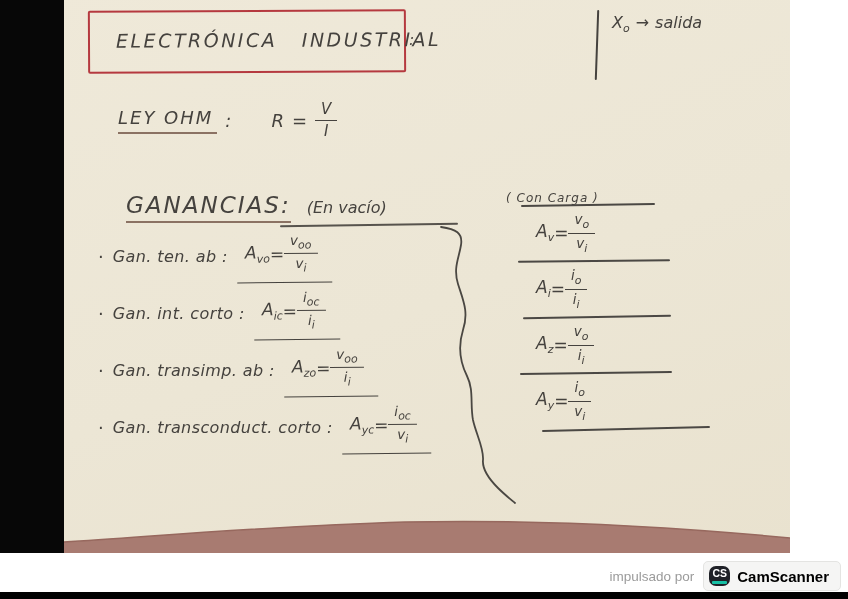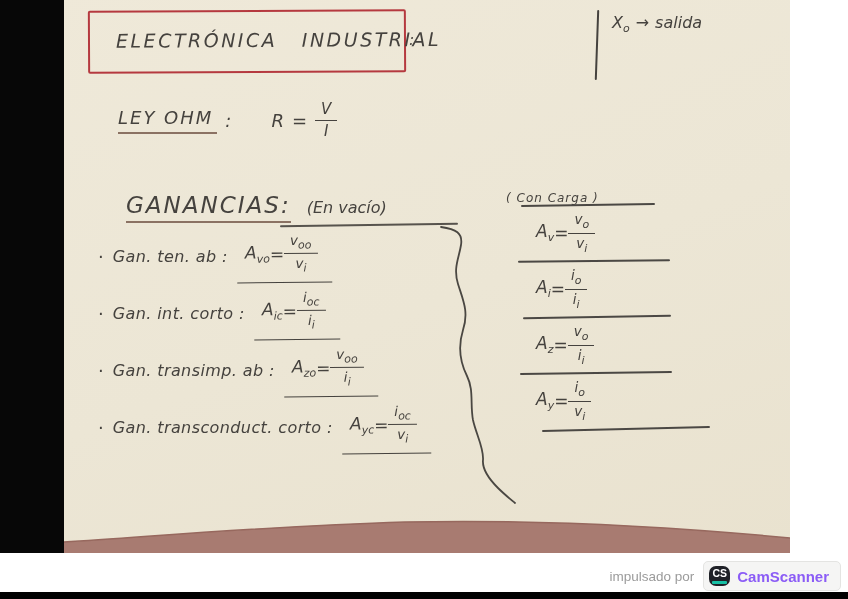--- a/index.html
+++ b/index.html
@@ -86,21 +86,21 @@
   .footer{position:absolute;left:0;top:560px;width:841px;height:32px;display:flex;
           justify-content:flex-end;align-items:center;gap:9px;}
   .powered{color:#9b9b9b;font-size:13.5px;font-family:"Liberation Sans","DejaVu Sans",sans-serif;}
   .badge{display:flex;align-items:center;gap:7px;background:#f5f5f4;border:1px solid #e4e4e2;
          border-radius:5px;padding:4px 11px 4px 5px;height:30px;cursor:pointer;}
   .cs{width:21px;height:20px;background:#1f2127;border-radius:7px;display:flex;
       flex-direction:column;align-items:center;justify-content:center;}
   .cs .txt{color:#ffffff;font-size:10.5px;font-weight:bold;line-height:1;
            font-family:"Liberation Sans",sans-serif;}
   .cs .bar{width:15px;height:3px;margin-top:2px;border-radius:1px;}
-  .brand{color:#8b5cf6;font-size:15px;font-weight:600;
+  .brand{color:#000000;font-size:15px;font-weight:600;
          font-family:"Liberation Sans","DejaVu Sans",sans-serif;}
 
   .bottom-bar{position:absolute;left:0;top:592px;width:848px;height:7px;background:#000000;}
 </style>
 </head>
 <body>
 
 <div class="screen">
 
   <div class="photo">

